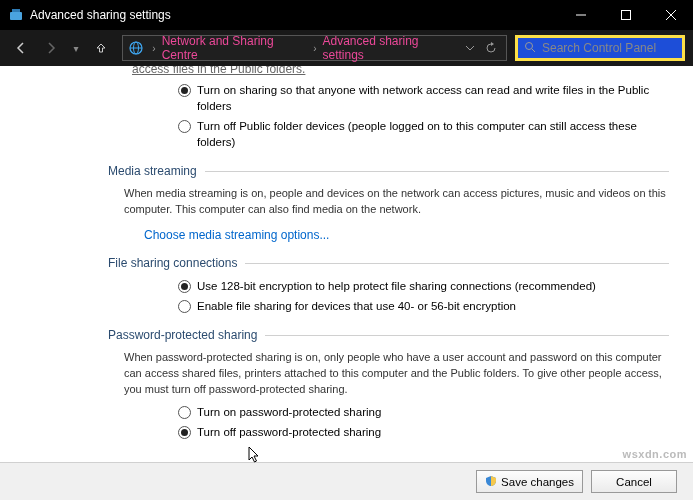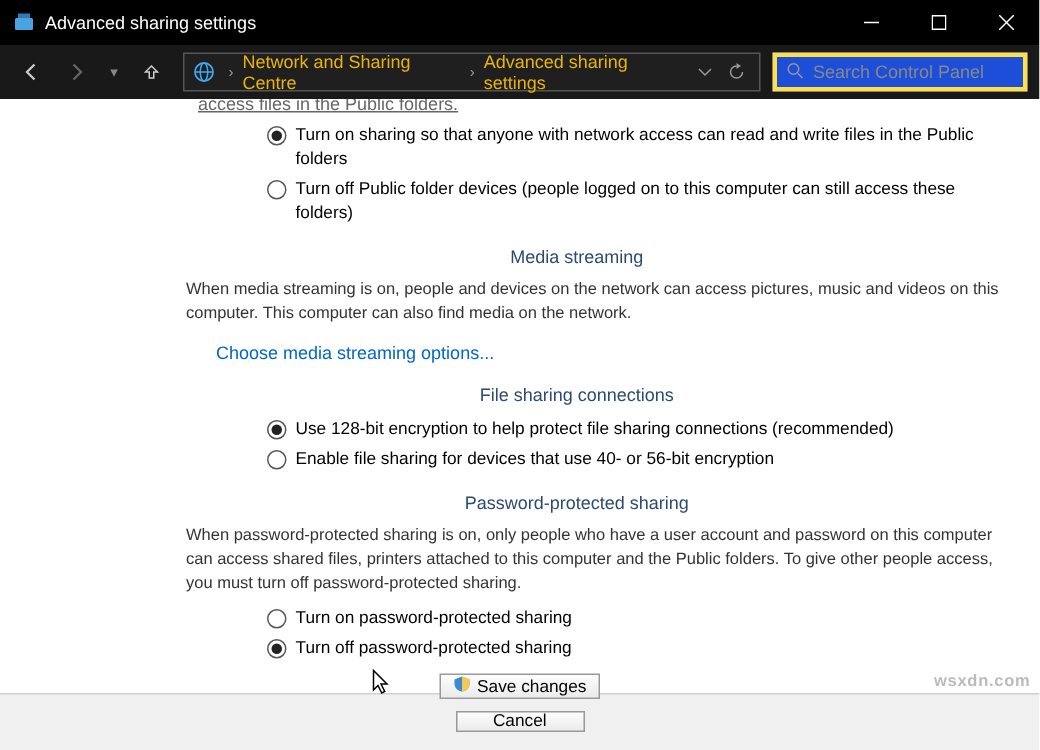--- a/index.html
+++ b/index.html
@@ -10,47 +10,47 @@
 .titlebar .icon { width: 16px; height: 16px; margin-right: 6px; display: flex; align-items: center; justify-content: center; }
 .titlebar .title { flex: 1; font-size: 12px; }
 .winbtns { display: flex; height: 100%; }
 .winbtn { width: 45px; height: 100%; display: flex; align-items: center; justify-content: center; cursor: pointer; }
 
 
 .navbar { height: 36px; background: #191919; color: #fff; display: flex; align-items: center; padding: 0 8px; gap: 4px; }
 .navbtn { width: 26px; height: 26px; display: flex; align-items: center; justify-content: center; cursor: pointer; color: #999; }
 .crumbhost { flex: 1; display: flex; align-items: center; height: 26px; background: #1f1f1f; border: 1px solid #555; padding: 0 4px; margin: 0 4px; }
 .crumb-icon { width: 18px; display: flex; align-items: center; justify-content: center; margin-right: 4px; }
-.crumb { font-size: 12px; cursor: pointer; padding: 0 2px; color: #eab308; }
+.crumb { font-size: 12px; cursor: pointer; padding: 0 2px; color: #ec4899; }
 .crumb-arr { color: #999; margin: 0 4px; font-size: 10px; }
 .crumb-ref { margin-left: auto; width: 22px; height: 22px; display: flex; align-items: center; justify-content: center; color: #999; cursor: pointer; }
 .search { width: 170px; height: 26px; background: #1d4ed8; border: 3px solid #fde047; display: flex; align-items: center; padding: 0 6px; }
 .search-icon { color: #999; margin-right: 6px; }
 .search input { flex: 1; background: transparent; border: none; outline: none; color: #fff; font-size: 12px; }
 .search input::placeholder { color: #888; }
 
 
 .content { position: absolute; top: 66px; left: 0; right: 0; bottom: 38px; background: #fff; padding: 0 24px 0 108px; overflow: hidden; }
 .truncated-top { color: #666; font-size: 12px; margin: -4px 0 4px 24px; overflow: hidden; white-space: nowrap; text-decoration: underline; }
 
-.section-hdr { display: flex; align-items: center; margin: 14px 0 8px 0; flex-direction: column; }
+.section-hdr { display: flex; align-items: center; margin: 14px 0 8px 0; }
 .section-hdr .label { color: #2b4b6f; font-size: 12px; margin-right: 8px; white-space: nowrap; }
 .section-hdr .line { flex: 1; height: 1px; background: #d0d0d0; }
 
 .body-text { color: #333; font-size: 11px; line-height: 1.45; margin-left: 16px; margin-bottom: 6px; }
 .link { color: #0066cc; cursor: pointer; font-size: 12px; margin-left: 36px; display: inline-block; margin-top: 4px; }
 
 .radiogrp { margin-left: 40px; margin-top: 6px; }
 .radio-row { display: flex; align-items: flex-start; margin-bottom: 4px; cursor: pointer; padding-left: 30px; }
 .radio { width: 13px; height: 13px; border: 1px solid #555; border-radius: 50%; margin-right: 6px; margin-top: 2px; flex-shrink: 0; display: flex; align-items: center; justify-content: center; background: #fff; }
 .radio.checked::after { content: ""; width: 7px; height: 7px; background: #222; border-radius: 50%; }
 .radio-label { font-size: 11.5px; color: #000; line-height: 1.4; }
 
 
-.footer { position: absolute; bottom: 0; left: 0; right: 0; height: 38px; background: #f0f0f0; border-top: 1px solid #d0d0d0; display: flex; align-items: center; justify-content: flex-end; padding: 12px 16px; gap: 8px; flex-direction: column; }
+.footer { position: absolute; bottom: 0; left: 0; right: 0; height: 38px; background: #f0f0f0; border-top: 1px solid #d0d0d0; display: flex; align-items: center; justify-content: flex-end; padding: 0 16px; gap: 8px; }
 .btn { height: 23px; min-width: 86px; background: linear-gradient(#fdfdfd,#ebebeb); border: 1px solid #999; font-size: 11.5px; display: flex; align-items: center; justify-content: center; cursor: pointer; padding: 0 8px; }
 .btn .shield { margin-right: 4px; }
 
 .watermark { position: absolute; right: 6px; bottom: 40px; font-size: 11px; color: #bbb; letter-spacing: .5px; pointer-events: none; font-weight: bold; }
 .cursor { position: absolute; left: 248px; top: 446px; pointer-events: none; }
 </style>
 </head>
 <body>
 
 <div class="titlebar">

